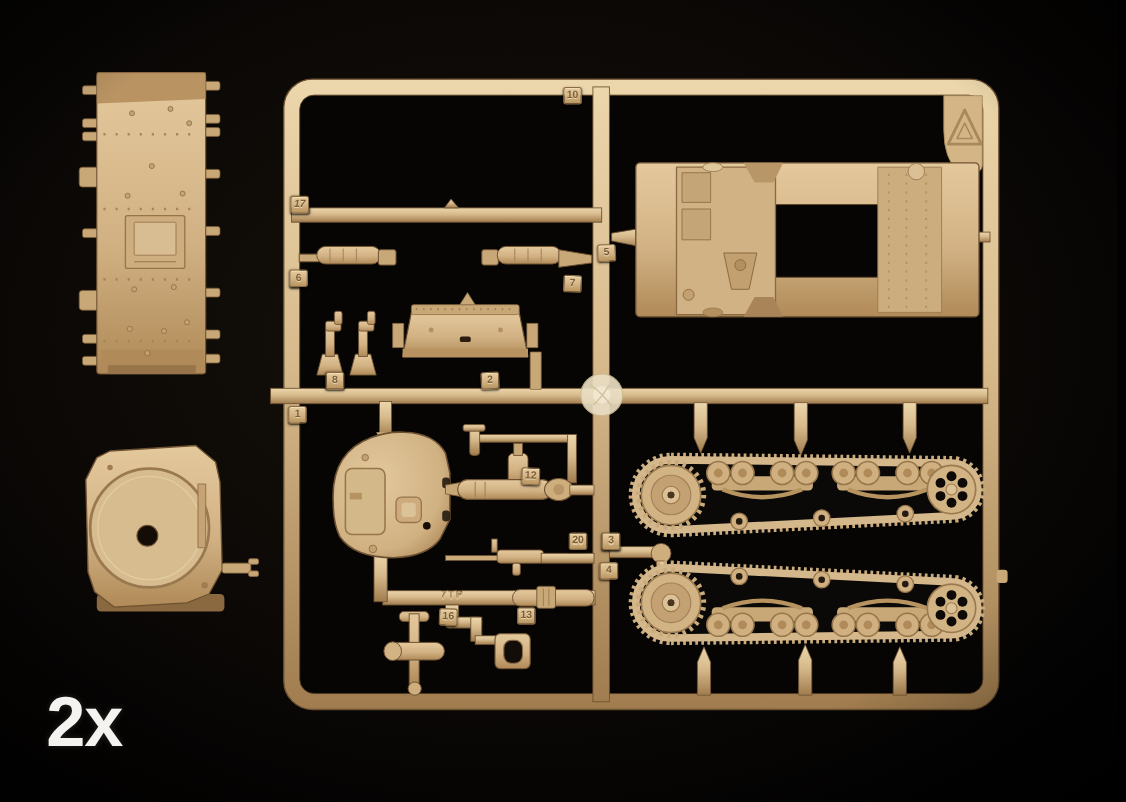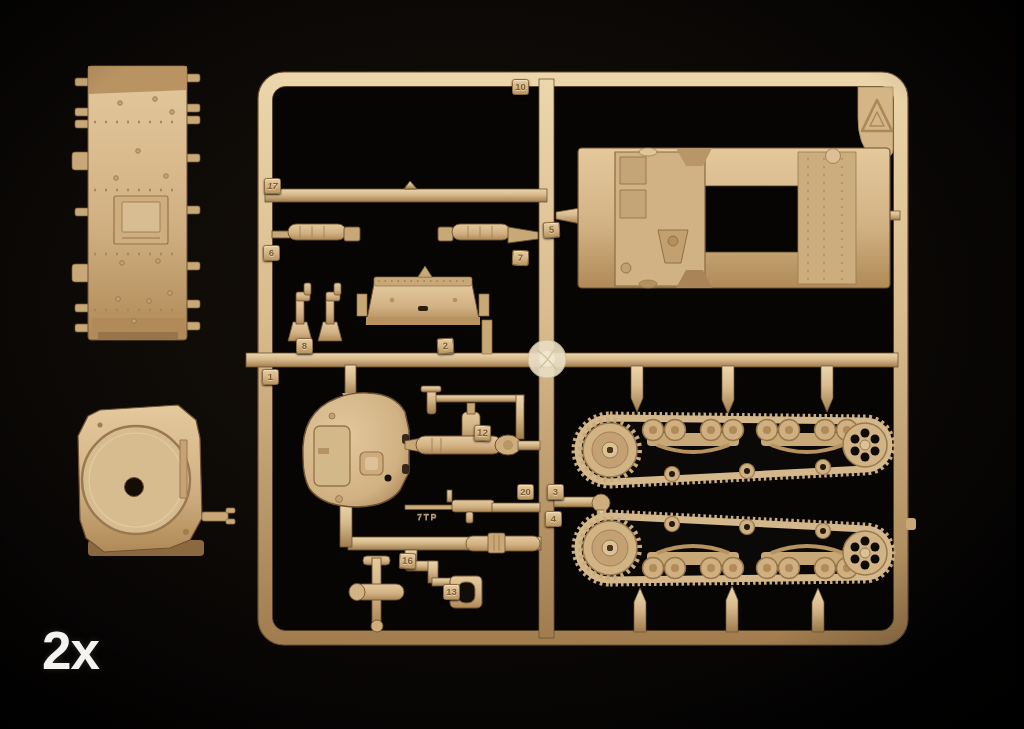--- a/index.html
+++ b/index.html
@@ -7,21 +7,21 @@
          background:#030202;font-family:"Liberation Sans",sans-serif;}
   .scene svg{position:absolute;left:0;top:0;}
   .tag{position:absolute;width:17px;height:16px;box-sizing:border-box;
        background:linear-gradient(180deg,#e6cc9f 0%,#d2b283 55%,#b9955f 100%);
        border:1px solid #8a6a42;border-radius:2.5px;
        box-shadow:inset 0 1px 0 rgba(248,233,200,.6), 0 1px 2px rgba(0,0,0,.8);
        color:#7c5e38;font-size:9.5px;font-weight:bold;line-height:14px;
        text-align:center;text-shadow:0 1px 0 rgba(250,238,210,.55);}
   .molded{position:absolute;color:#c3a272;font-size:9px;font-weight:bold;
        letter-spacing:1.5px;text-shadow:0 -1px 0 rgba(60,40,18,.9),0 1px 0 rgba(245,230,200,.35);}
-  .qty{position:absolute;color:#f5f3ef;font-size:53px;font-weight:bold;
+  .qty{position:absolute;color:#f5f3ef;font-size:64px;font-weight:bold;
        line-height:.95;letter-spacing:-1px;text-shadow:0 0 6px rgba(255,255,255,.15);}
 </style>
 </head>
 <body>
 
 <div class="scene">
 
 <svg width="1024" height="729" viewBox="0 0 1024 729">
   <defs>
     <radialGradient id="bgGrad" cx="45%" cy="42%" r="78%">
@@ -371,19 +371,19 @@
   <div class="tag" style="left:512px;top:250px;transform:rotate(2deg);">7</div>
   <div class="tag" style="left:543px;top:222px;transform:rotate(-2deg);">5</div>
   <div class="tag" style="left:437px;top:338px;transform:rotate(-3deg);">2</div>
   <div class="tag" style="left:262px;top:369px;">1</div>
   <div class="tag" style="left:296px;top:338px;">8</div>
   <div class="tag" style="left:474px;top:425px;transform:rotate(2deg);">12</div>
   <div class="tag" style="left:517px;top:484px;">20</div>
   <div class="tag" style="left:547px;top:484px;">3</div>
   <div class="tag" style="left:545px;top:511px;">4</div>
   <div class="tag" style="left:399px;top:553px;transform:rotate(2deg);">16</div>
-  <div class="tag" style="left:443px;top:552px;margin-top:32px;">13</div>
-
-  <div class="molded" style="left:401px;top:512px;margin-left:16px;">7TP</div>
+  <div class="tag" style="left:470px;top:552px;">13</div>
+
+  <div class="molded" style="left:401px;top:536px;">7TP</div>
 
   <div class="qty" style="left:42px;top:626px;">2x</div>
 
 </div>
 
 </body></html>

